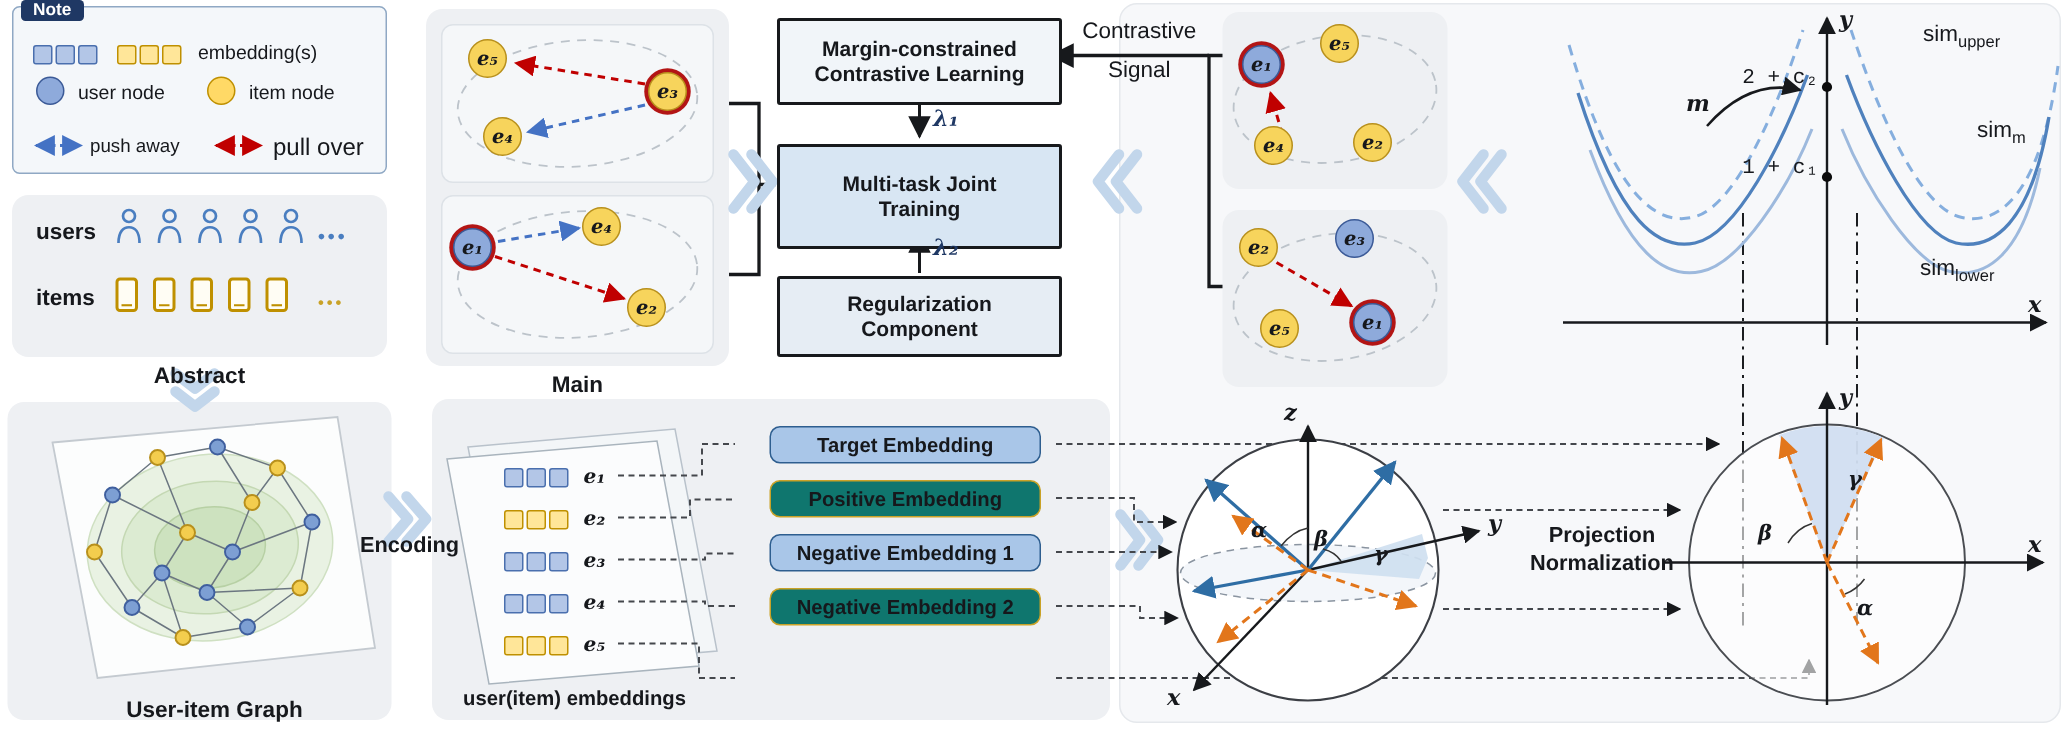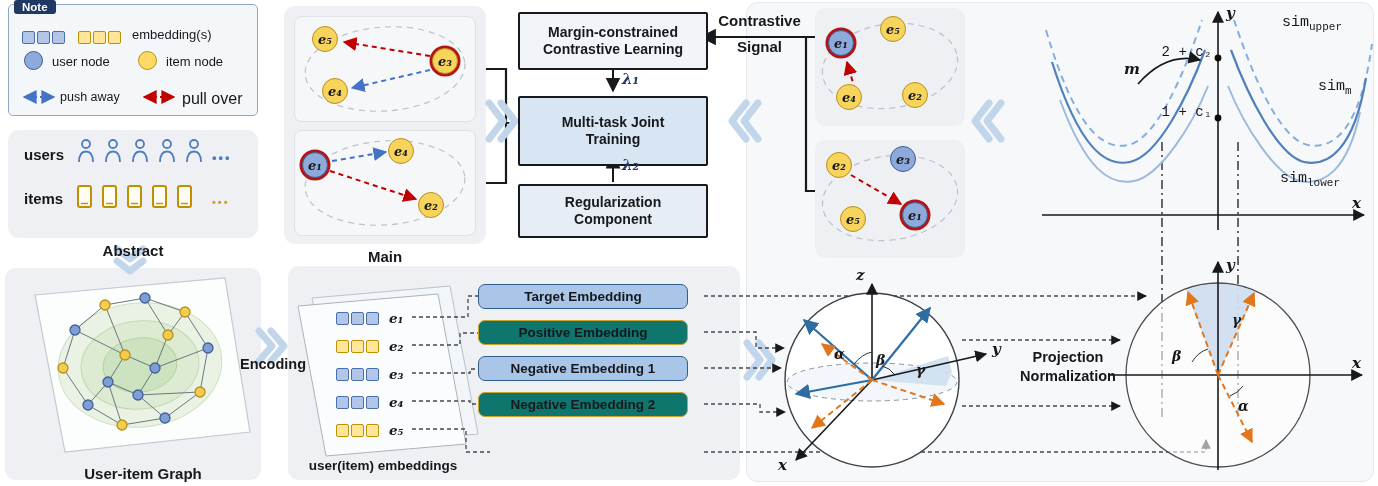--- a/index.html
+++ b/index.html
@@ -30,29 +30,29 @@
   .node{position:absolute;width:26px;height:26px;border-radius:50%;display:flex;align-items:center;
         justify-content:center;font-family:"DejaVu Serif",serif;font-style:italic;font-weight:bold;
         font-size:13px;z-index:3}
   .node.user{background:#8eaadb;border:1.5px solid #3b5a97}
   .node.item{background:#f7d45c;border:1.5px solid #b8901c}
   .node.target{box-shadow:0 0 0 2.5px #b31515}
   .fbox{position:absolute;left:518px;width:190px;background:#f1f5f9;border:2px solid #17191c;
         border-radius:2px;display:flex;align-items:center;justify-content:center;text-align:center;
         font-weight:bold;font-size:14px;line-height:1.25;z-index:3}
   .fbox .inner{display:block}
-  .ebox{position:absolute;left:478px;width:210px;height:25px;border-radius:7px;display:flex;
+  .ebox{position:absolute;left:513px;width:181px;height:25px;border-radius:7px;display:flex;
         align-items:center;justify-content:center;font-weight:bold;font-size:13.5px;z-index:3}
   .ebox.blue{background:#a9c6e8;border:1.5px solid #2e5e8f}
   .ebox.yellow{background:#0f766e;border:1.5px solid #c9a227}
   .sheetrow{position:absolute;display:flex;align-items:center;z-index:3}
   .sheetrow .mlabel{margin-left:8px;font-size:13.5px}
-  .simlbl{position:absolute;font-family:Liberation Mono, monospace;font-size:15px;z-index:3}
+  .simlbl{position:absolute;font-family:Liberation Sans, sans-serif;font-size:15px;z-index:3}
   .simlbl sub{font-size:11px}
-  .csig{position:absolute;left:712px;top:12px;width:95px;text-align:center;font-weight:bold;
+  .csig{position:absolute;left:712px;top:12px;width:95px;text-align:center;font-weight:normal;
         font-size:15px;z-index:3}
   .csig span{display:block}
   .csig span:first-child{margin-bottom:9px}
 </style>
 </head>
 <body>
 
 <div class="canvas">
 
   <div class="rightbg" style="left:746px;top:2px;width:628px;height:480px"></div>

